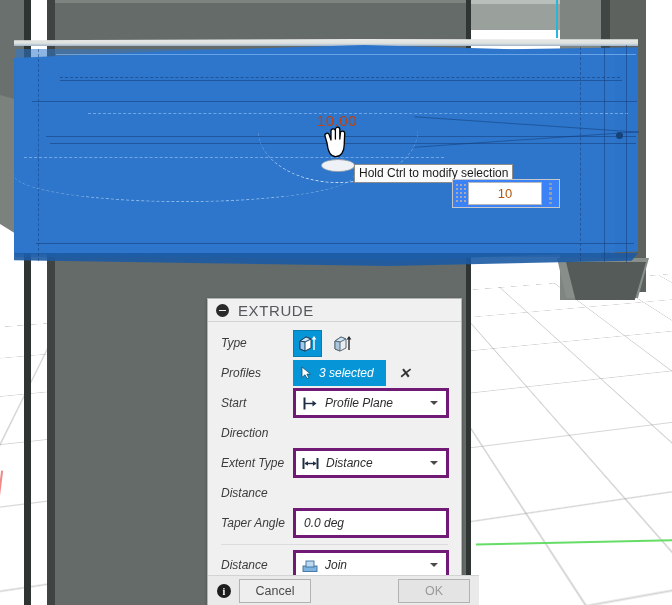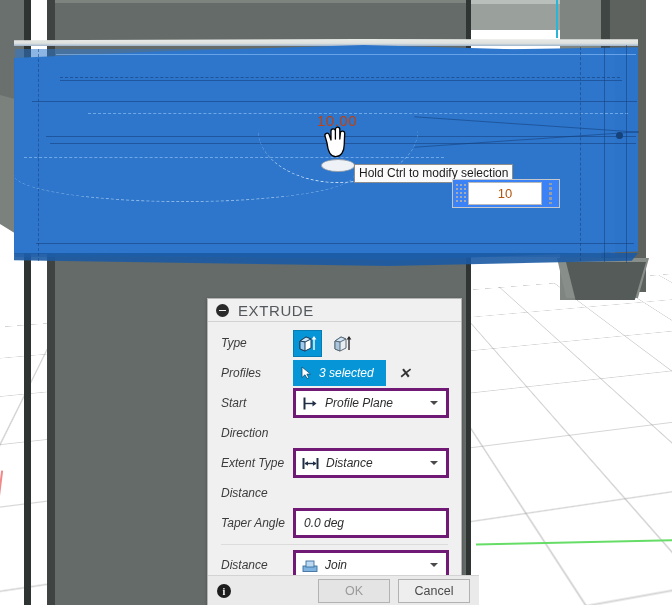--- a/index.html
+++ b/index.html
@@ -396,16 +396,16 @@
           <rect x="4" y="3" width="8" height="6" fill="#bcd9f1" stroke="#3d6f9c" stroke-width=".9"></rect>
         </svg>
         <span>Join</span>
         <span class="caret"></span>
       </div>
     </div>
   </div>
 
   <div class="dlg-footer">
     <div class="info-ico">i</div>
+    <div class="btn cancel">Cancel</div>
     <div class="btn ok">OK</div>
-    <div class="btn cancel">Cancel</div>
   </div>
 </div>
 
 </body></html>

